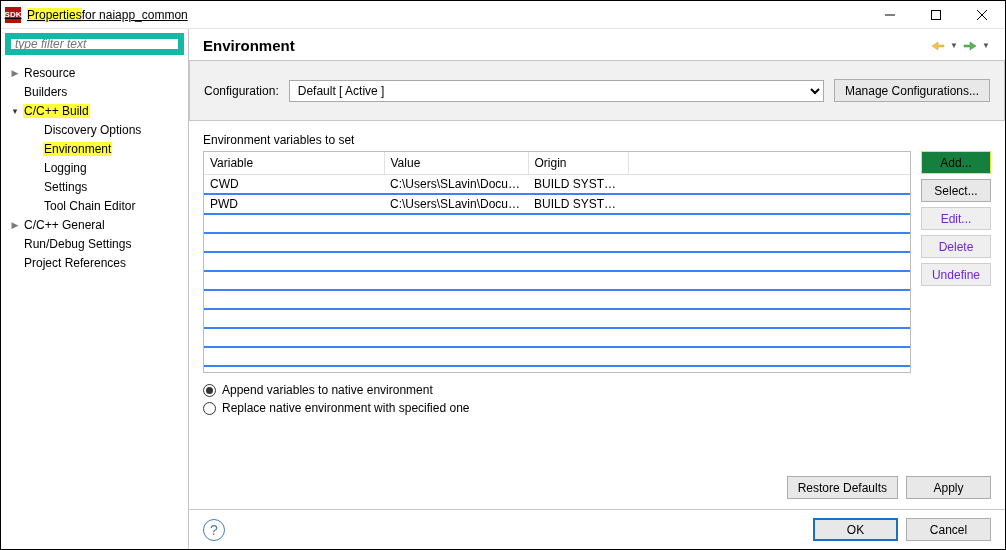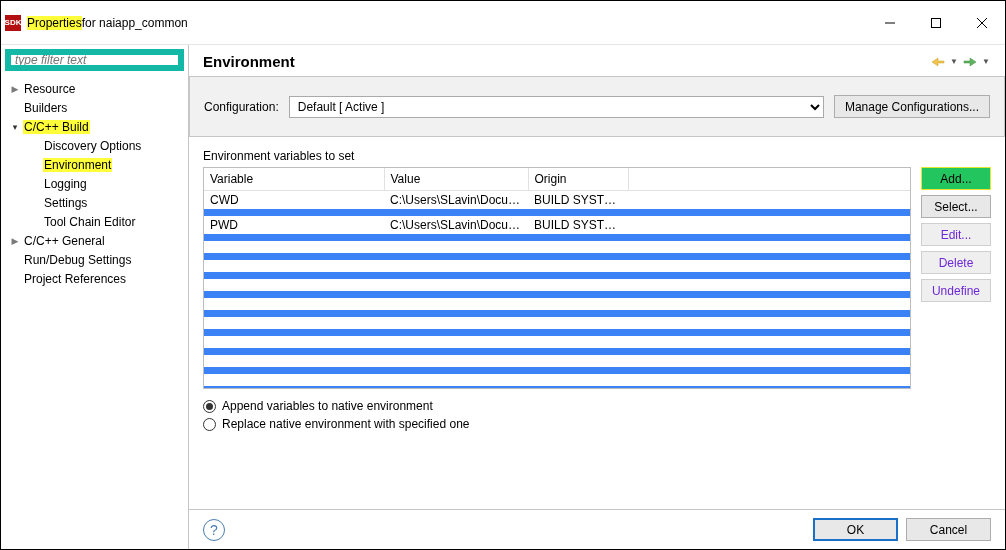--- a/index.html
+++ b/index.html
@@ -6,24 +6,25 @@
   html, body { margin: 0; padding: 0; }
   body { background: #fff; }
   .window {
     width: 1006px; height: 550px;
     border: 1px solid #000;
     display: flex; flex-direction: column;
     background: #fff;
   }
   
   .titlebar {
-    height: 44px;
+    height: 28px;
     display: flex; align-items: center;
     padding: 0 0 0 4px;
     border-bottom: 1px solid #e6e6e6;
+    text-decoration: underline;
   }
   .app-icon {
     width: 16px; height: 16px;
     background: #b31111;
     display: flex; align-items: center; justify-content: center;
     color: #fff; font-size: 8px; font-weight: bold;
     margin-right: 6px;
     font-family: sans-serif;
   }
   .title-text { display: flex; align-items: flex-end; }
@@ -103,21 +104,21 @@
   }
   .btn {
     height: 23px;
     background: #e8e8e8;
     border: 1px solid #adadad;
     padding: 0 10px;
     display: inline-flex; align-items: center; justify-content: center;
     min-width: 58px;
   }
   .btn.wide { min-width: 85px; }
-  .btn.highlight { background: #22c55e; border-color: #e6e632; }
+  .btn.highlight { background: #15803d; border-color: #e6e632; }
   .btn.disabled { color: #6d28d9; background: #efefef; border-color: #cfcfcf; }
   .btn.primary { border: 2px solid #1a6fc9; background: #e8e8e8; }
 
   .main-area { padding: 12px 14px 6px 14px; display: flex; flex-direction: column; flex: 1; }
   .section-label { margin-bottom: 4px; }
   .table-row { display: flex; gap: 10px; }
   .table-wrap {
     flex: 1;
     border: 1px solid #bdbdbd;
     height: 222px;
@@ -136,21 +137,21 @@
     border: 1px solid #e1e1e1;
     border-top: none;
     padding: 4px 6px;
     height: 22px;
   }
   table.env th:first-child { border-left: none; }
   table.env th:last-child { border-right: none; }
   table.env td {
     padding: 2px 6px;
     height: 19px;
-    border-bottom: 7px solid #3b82f6;
+    border-bottom: 2px solid #3b82f6;
     white-space: nowrap; overflow: hidden; text-overflow: ellipsis;
   }
   .side-btns { display: flex; flex-direction: column; gap: 5px; }
 
   .radios { padding: 10px 0 4px 0; display: flex; flex-direction: column; gap: 4px; }
   .radio-row { display: flex; align-items: center; gap: 6px; }
   .radio-outer {
     width: 13px; height: 13px;
     border: 1px solid #333;
     border-radius: 50%;
@@ -382,20 +383,24 @@
               </span>
             <span>Append variables to native environment</span>
           </div>
           <div class="radio-row">
             <span class="radio-outer"></span>
             <span>Replace native environment with specified one</span>
           </div>
         </div>
       </div>
 
+      <div class="defaults-row">
+        <button class="btn wide" style="min-width:100px;">Restore Defaults</button>
+        <button class="btn wide">Apply</button>
+      </div>
 
       <div class="footer">
         <div class="help-icon">?</div>
         <div class="spacer"></div>
         <button class="btn primary wide">OK</button>
         <div style="width:8px"></div>
         <button class="btn wide">Cancel</button>
       </div>
     </div>
   </div>

